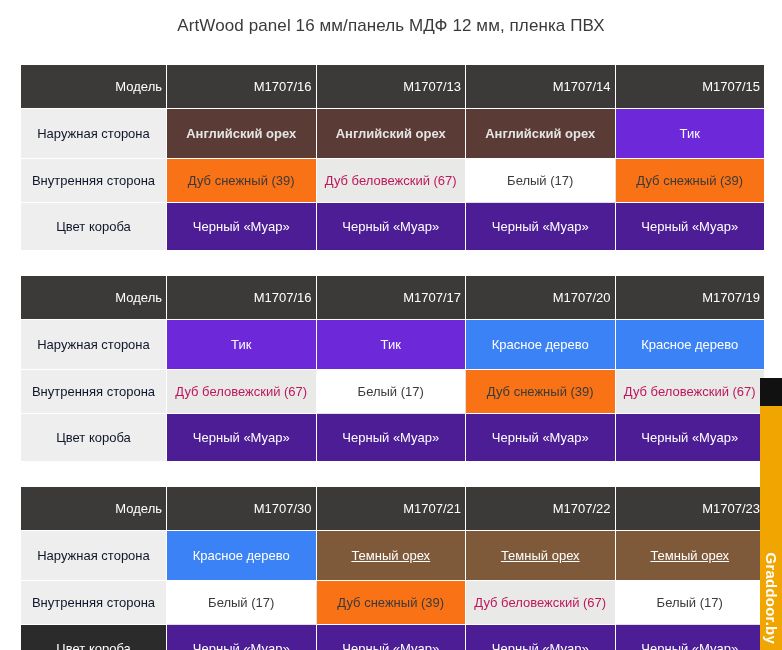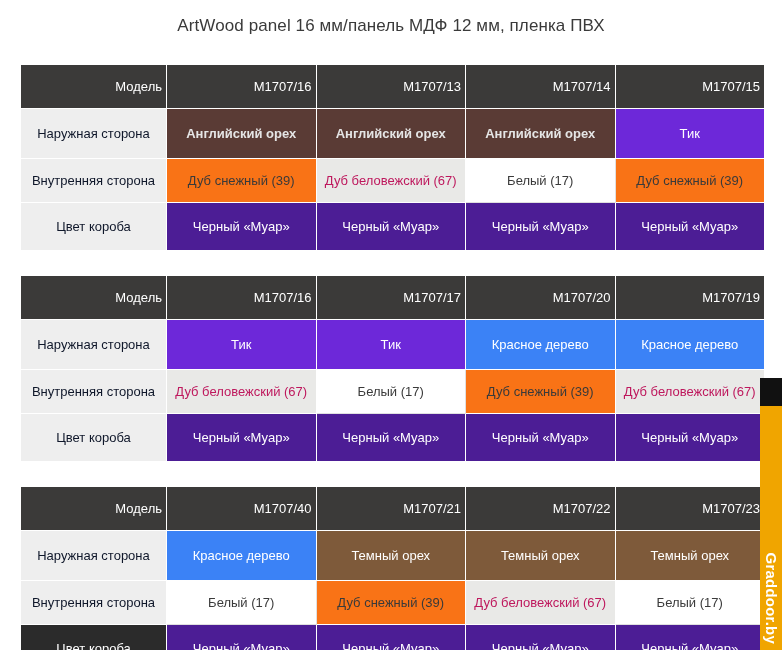--- a/index.html
+++ b/index.html
@@ -63,21 +63,21 @@
   .lbl-dark {
     background: #2b2b2b;
     color: #ffffff;
     font-size: 13px;
   }
 
   
   .m-walnut-eng { background: #5a3b35; color: #e5e5e5; font-weight: bold; }
   .m-teak       { background: #6d28d9; color: #ffffff; }
   .m-mahogany   { background: #3b82f6; color: #ffffff; }
-  .m-darkwalnut { background: #7e5a3a; color: #ffffff; }
+  .m-darkwalnut { background: #7e5a3a; color: #ffffff; text-decoration: underline; }
   .m-oaksnow    { background: #f97316; color: #3a3a3a; }
   .m-oakbelo    { background: #e9e9e7; color: #be185d; }
   .m-white      { background: #ffffff; color: #3a3a3a; border: 1px solid #e0e0e0 !important; }
   .m-moire      { background: #4c1d95; color: #ffffff; }
 
   
   .wm {
     position: absolute;
     right: 0;
     top: 378px;
@@ -208,21 +208,21 @@
     <colgroup>
         <col class="c0">
         <col class="cx">
         <col class="cx">
         <col class="cx">
         <col class="cx">
       </colgroup>
     <tbody>
       <tr class="row-model">
         <td class="hdr-dark">Модель</td>
-        <td class="hdr-dark">M1707/40</td>
+        <td class="hdr-dark">M1707/30</td>
         <td class="hdr-dark">M1707/21</td>
         <td class="hdr-dark">M1707/22</td>
         <td class="hdr-dark">M1707/23</td>
       </tr>
       <tr class="row-out">
         <td class="lbl-light">Наружная сторона</td>
         <td class="m-mahogany">Красное дерево</td>
         <td class="m-darkwalnut">Темный орех</td>
         <td class="m-darkwalnut">Темный орех</td>
         <td class="m-darkwalnut">Темный орех</td>

